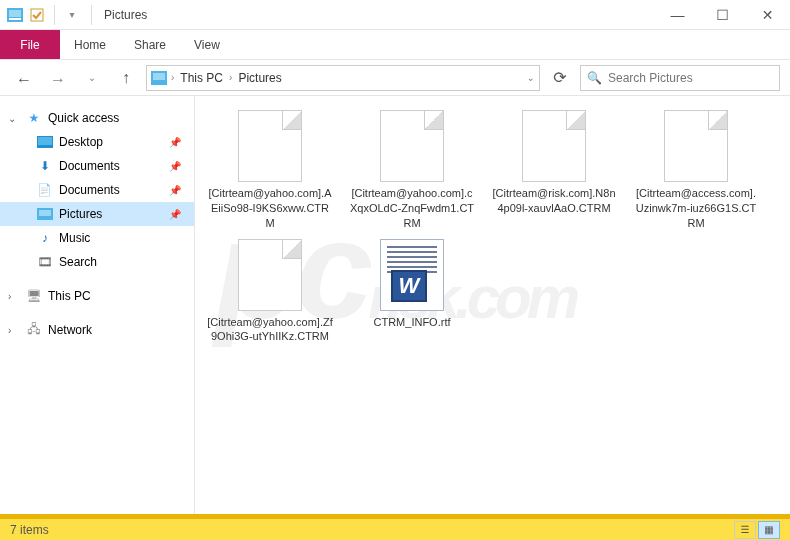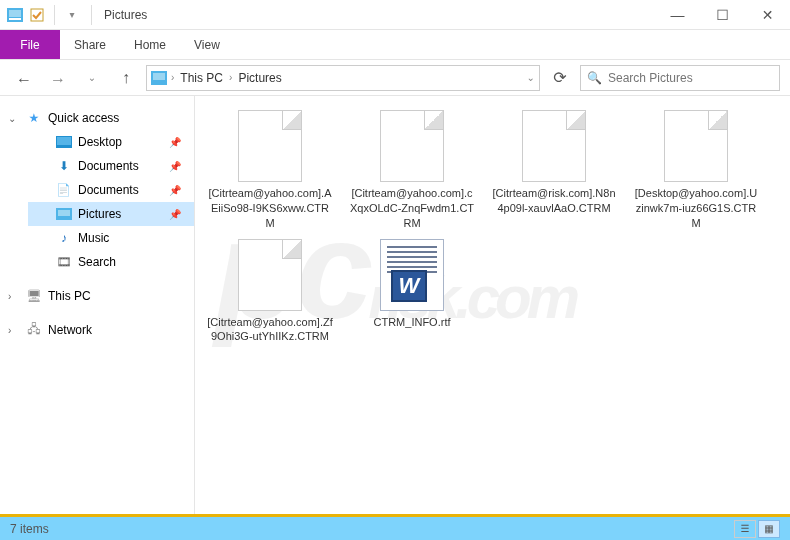--- a/index.html
+++ b/index.html
@@ -12,59 +12,59 @@
 .titlebar { height: 30px; background: #fff; display: flex; align-items: center; border-bottom: 1px solid #e5e5e5; position: relative; z-index: 2; }
 .titlebar .qat { display: flex; align-items: center; gap: 4px; padding: 0 6px; }
 .titlebar .qat .sq { width: 18px; height: 18px; display:flex; align-items:center; justify-content:center; }
 .titlebar .sep { width: 1px; height: 20px; background: #ddd; margin: 0 4px; }
 .titlebar .title { padding-left: 8px; font-size: 12px; color: #444; }
 .titlebar .wincontrols { margin-left: auto; display: flex; }
 .titlebar .wincontrols div { width: 45px; height: 30px; display:flex; align-items:center; justify-content:center; font-size: 14px; color:#555; }
 
 
 .ribbon { height: 30px; display: flex; align-items: stretch; border-bottom: 1px solid #e5e5e5; z-index:2; position:relative; background:#fff; }
-.ribbon .file { background: #a21caf; color: #fff; width: 60px; display:flex; align-items:center; justify-content:center; font-size: 12px; }
+.ribbon .file { background: #be185d; color: #fff; width: 60px; display:flex; align-items:center; justify-content:center; font-size: 12px; }
 .ribbon .tab { padding: 0 14px; display:flex; align-items:center; font-size: 12px; color: #444; }
 
 
 .addr { height: 36px; display:flex; align-items:center; padding: 0 10px; gap: 6px; z-index:2; position:relative; background:#fff; border-bottom:1px solid #e5e5e5; }
 .navbtn { width:28px; height:28px; display:flex; align-items:center; justify-content:center; color:#888; font-size:16px; }
 .navbtn.enabled { color:#555; }
 .breadcrumb { flex:1; height:26px; border:1px solid #ccc; display:flex; align-items:center; padding:0 4px; gap:4px; background:#fff; }
 .breadcrumb .crumb { font-size:12px; color:#333; padding:0 2px; }
 .breadcrumb .chev { color:#888; font-size:10px; }
 .breadcrumb .spacer { flex:1; }
 .refreshbtn { width:28px; height:26px; display:flex; align-items:center; justify-content:center; color:#555; }
 .search { width:200px; height:26px; border:1px solid #ccc; display:flex; align-items:center; padding:0 6px; gap:6px; color:#888; background:#fff; }
 .search input { border:none; outline:none; font-size:12px; flex:1; color:#888; background:transparent; }
 
 
 .main { display:flex; height: calc(540px - 30px - 30px - 36px - 26px); z-index:2; position:relative; }
 .sidebar { width: 195px; border-right:1px solid #e5e5e5; padding: 10px 0; font-size:12px; }
 .tree-item { display:flex; align-items:center; height:24px; padding-left: 8px; gap:6px; }
-.tree-item.sub { padding-left: 28px; position:relative;margin-left:28px; }
+.tree-item.sub { padding-left: 37px; position:relative; }
 .tree-item.selected { background:#cce8ff; }
 .tree-item .pin { margin-left:auto; margin-right:12px; color:#888; font-size:10px; }
 .tree-item .caret { width:12px; color:#666; font-size:10px; }
 .tree-spacer { height:10px; }
 .ico { width:16px; height:16px; display:inline-flex; align-items:center; justify-content:center; font-size:12px; }
 
 
 .filepane { flex:1; padding: 14px 10px; display:flex; flex-wrap:wrap; align-content:flex-start; gap: 8px 12px; overflow:hidden; }
 .fileitem { width: 130px; display:flex; flex-direction:column; align-items:center; }
 .fileicon { width:64px; height:72px; margin-bottom:4px; position:relative; }
 .fileicon.blank { background:#fff; border:1px solid #ccc; }
 .fileicon.blank::after { content:""; position:absolute; top:0; right:0; width:18px; height:18px; background:linear-gradient(135deg, #fff 50%, #ddd 50%); border-left:1px solid #ccc; border-bottom:1px solid #ccc; }
 .fileicon.rtf { background:#fff; border:1px solid #a8b4c8; }
 .fileicon.rtf::before { content:""; position:absolute; top:6px; left:6px; right:6px; height:28px; background:repeating-linear-gradient(#6b7a96 0 2px, transparent 2px 5px); }
 .fileicon.rtf .w { position:absolute; bottom:8px; left:10px; width:36px; height:32px; background:#2b579a; color:#fff; font-weight:bold; font-style:italic; font-size:22px; display:flex; align-items:center; justify-content:center; border:2px solid #1e3f72; }
 .filename { font-size:11px; text-align:center; color:#333; line-height:1.35; word-break:break-all; padding:0 2px; }
 
 
-.status { height:26px; border-top:3px solid #eab308; display:flex; align-items:center; padding:0 10px; font-size:12px; color:#555; z-index:2; position:relative; background:#7dd3fc; }
+.status { height:26px; border-top:5px solid #eab308; display:flex; align-items:center; padding:0 10px; font-size:12px; color:#555; z-index:2; position:relative; background:#fde047; }
 .status .viewbtns { margin-left:auto; display:flex; gap:2px; }
 .status .viewbtns div { width:22px; height:18px; border:1px solid #ccc; display:flex; align-items:center; justify-content:center; font-size:10px; }
 .status .viewbtns div.active { background:#cce8ff; border-color:#7eb8e8; }
 
 
 .star { color:#40a0f0; }
 </style>
 </head>
 <body>
 
@@ -92,22 +92,22 @@
   <div class="title">Pictures</div>
   <div class="wincontrols">
     <div>—</div>
     <div>☐</div>
     <div>✕</div>
   </div>
 </div>
 
 <div class="ribbon">
   <div class="file">File</div>
+  <div class="tab">Home</div>
   <div class="tab">Share</div>
-  <div class="tab">Home</div>
   <div class="tab">View</div>
 </div>
 
 <div class="addr">
   <div class="navbtn enabled">←</div>
   <div class="navbtn">→</div>
   <div class="navbtn" style="font-size:10px">⌄</div>
   <div class="navbtn enabled">↑</div>
   <div class="breadcrumb">
     <span class="ico">
@@ -197,21 +197,21 @@
       <div class="fileitem">
         <div class="fileicon blank"></div>
         <div class="filename">[Citrteam@yahoo.com].cXqxOLdC-ZnqFwdm1.CTRM</div>
       </div>
       <div class="fileitem">
         <div class="fileicon blank"></div>
         <div class="filename">[Citrteam@risk.com].N8n4p09l-xauvlAaO.CTRM</div>
       </div>
       <div class="fileitem">
         <div class="fileicon blank"></div>
-        <div class="filename">[Desktop@yahoo.com].Uzinwk7m-iuz66G1S.CTRM</div>
+        <div class="filename">[Citrteam@access.com].Uzinwk7m-iuz66G1S.CTRM</div>
       </div>
       <div class="fileitem">
         <div class="fileicon blank"></div>
         <div class="filename">[Citrteam@yahoo.com].Zf9Ohi3G-utYhIIKz.CTRM</div>
       </div>
       <div class="fileitem">
         <div class="fileicon rtf">
           <div class="w">W</div>
         </div>
         <div class="filename">CTRM_INFO.rtf</div>

